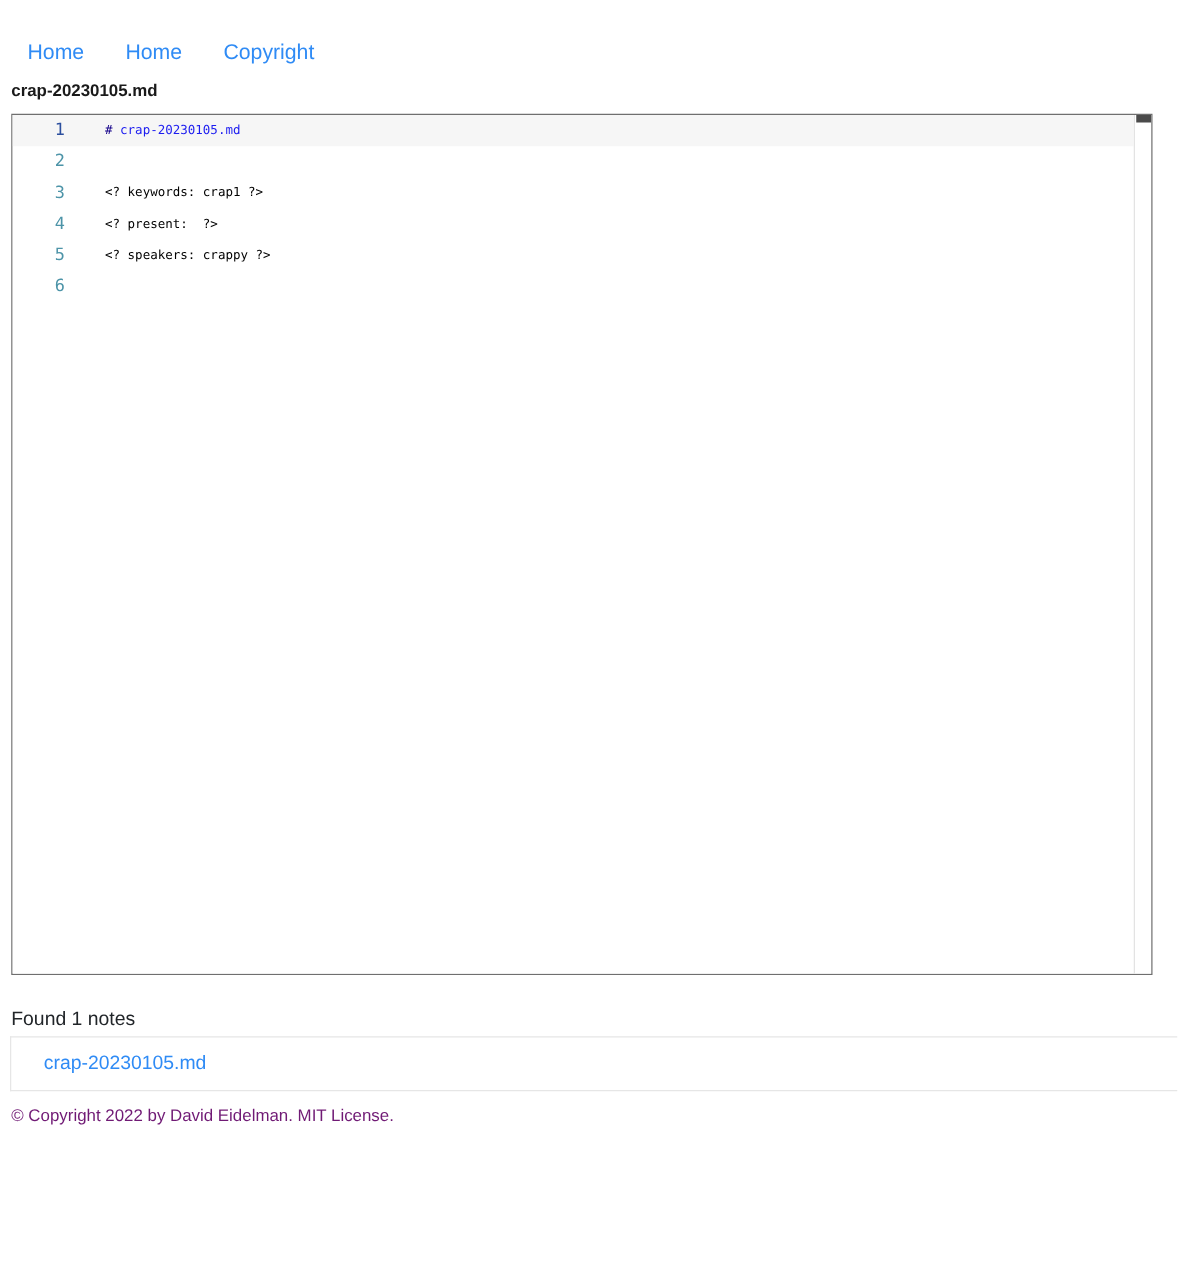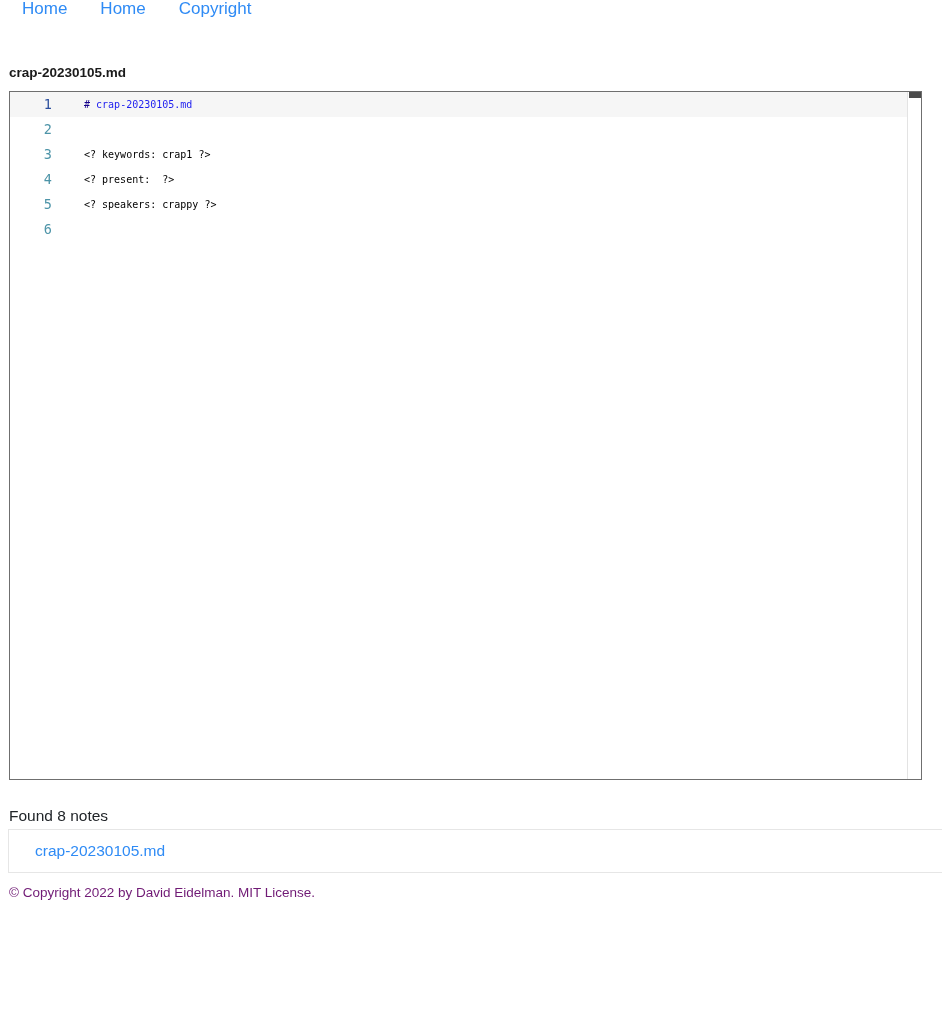--- a/index.html
+++ b/index.html
@@ -13,21 +13,21 @@
     font-family: "Liberation Sans", sans-serif;
     color: #212529;
     overflow: hidden;
     position: relative;
   }
 
   
   .navbar {
     height: 50px;
     display: flex;
-    align-items: flex-start;
+    align-items: flex-end;
     padding-left: 22px;
     box-sizing: border-box;
   }
   .nav-link {
     color: #2f8bf5;
     font-size: 17px;
     text-decoration: none;
     margin-right: 33px;
     line-height: 1;
     cursor: pointer;
@@ -192,18 +192,18 @@
       <div class="code-line">
         <div class="gutter">6</div>
         <div class="code-text"><span></span></div>
       </div>
     </div>
   <div class="vscrollbar">
     <div class="vscroll-thumb"></div>
   </div>
 </div>
 
-<div class="results-heading">Found 8 notes</div>
+<div class="results-heading">Found 1 notes</div>
 <div class="notes-list" id="notes-list">
     <div class="note-item"><a class="note-link">crap-20230105.md</a></div>
   </div>
 
 <div class="footer">© Copyright 2022 by David Eidelman. MIT License.</div>
 
 </body></html>

